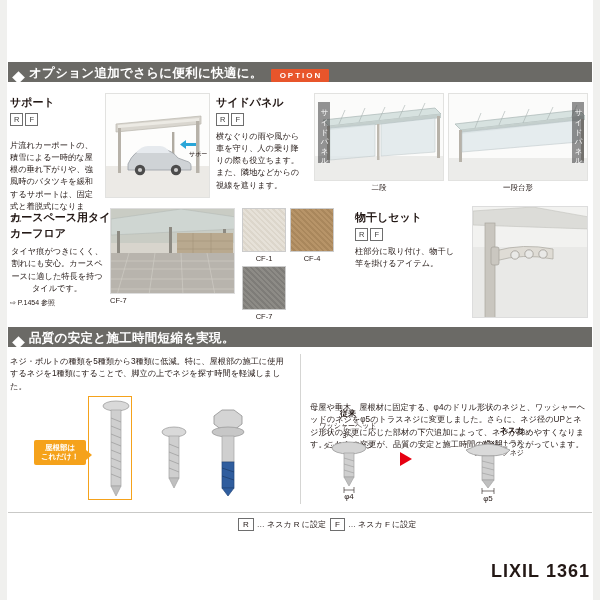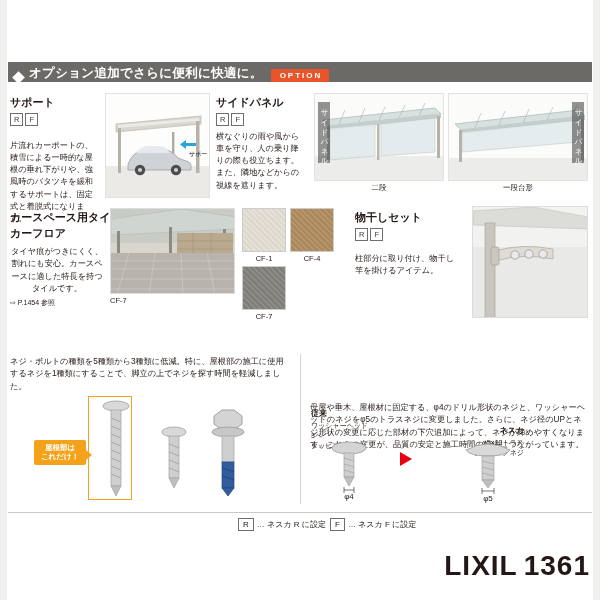--- a/index.html
+++ b/index.html
@@ -105,21 +105,21 @@
     display: inline-block;
     border: 1px solid #6e6e6e;
     font-size: 8px;
     padding: 1px 4px;
     margin-right: 3px;
     background: #fff;
   }
   .lixil {
     position: absolute;
     right: 10px; bottom: 18px;
-    font-size: 28px;
+    font-size: 18px;
     font-weight: bold;
     letter-spacing: 1px;
     color: #231815;
     font-family: "Liberation Sans", sans-serif;
   }
   .lixil .num { margin-left: 6px; }
 
   
   .edge-l { position: absolute; left: 0; top: 0; width: 7px; height: 600px; background: #f0f0ee; }
   .edge-r { position: absolute; right: 0; top: 0; width: 7px; height: 600px; background: #f0f0ee; }
@@ -316,38 +316,42 @@
 
   <div class="swatch" style="left:242px;top:266px;width:44px;height:44px;background:repeating-linear-gradient(45deg,#8d8b86,#8d8b86 2px,#7e7c78 2px,#7e7c78 4px);border:1px solid #ccc;"></div>
   <div class="sw-label" style="left:242px;top:312px;">CF-7</div>
 
   <div style="position:absolute;left:355px;top:210px;width:110px;">
     <div class="hd">物干しセット</div>
     <div class="rf">
       <span>R</span>
       <span>F</span>
     </div>
-    <div class="body-txt" style="margin-top:12px;width:106px;">柱部分に取り付け、物干し竿を掛けるアイテム。</div>
+    <div class="body-txt" style="margin-top:5px;width:106px;">柱部分に取り付け、物干し竿を掛けるアイテム。</div>
   </div>
 
   <div class="ph" style="left:472px;top:206px;width:116px;height:112px;border:1px solid #ddd;">
     <svg viewBox="0 0 116 112" width="116" height="112">
       <rect width="116" height="112" fill="#e9e9e7"></rect>
       <rect x="0" y="0" width="116" height="40" fill="#f2f2f0"></rect>
       <polygon points="0,4 60,0 116,10 116,22 0,18" fill="#dcdcd8" stroke="#c3c3bd" stroke-width="0.6"></polygon>
       <rect x="12" y="16" width="10" height="96" fill="#c9c6bf" stroke="#a9a69f" stroke-width="0.7"></rect>
 
       <path d="M22 44 q28 -8 58 -2 l0 10 q-30 -6 -58 2 z" fill="#dfdcd5" stroke="#b0ada6" stroke-width="0.8"></path>
       <circle cx="42" cy="48" r="4.2" fill="#e9e9e7" stroke="#9e9b94" stroke-width="0.8"></circle>
       <circle cx="56" cy="47" r="4.2" fill="#e9e9e7" stroke="#9e9b94" stroke-width="0.8"></circle>
       <circle cx="70" cy="47" r="4.2" fill="#e9e9e7" stroke="#9e9b94" stroke-width="0.8"></circle>
       <rect x="18" y="40" width="8" height="18" rx="2" fill="#cac7c0" stroke="#a4a199" stroke-width="0.7"></rect>
     </svg>
   </div>
 
+  <div class="banner" id="banner2">
+    <div class="bar-icon"></div>
+    <div class="btitle">品質の安定と施工時間短縮を実現。</div>
+  </div>
 
   <div class="body-txt" style="position:absolute;left:10px;top:356px;width:280px;">ネジ・ボルトの種類を5種類から3種類に低減。特に、屋根部の施工に使用するネジを1種類にすることで、脚立の上でネジを探す時間を軽減しました。</div>
 
   <div style="position:absolute;left:26px;top:392px;width:250px;height:110px;">
     <svg viewBox="0 0 250 110" width="250" height="110">
       <rect width="250" height="110" fill="#ffffff"></rect>
 
       <g transform="translate(78,8)">
         <ellipse cx="12" cy="6" rx="13" ry="5" fill="#d9d9d9" stroke="#9f9f9f" stroke-width="0.8"></ellipse>
         <rect x="7" y="10" width="10" height="76" fill="#cfcfcf" stroke="#a3a3a3" stroke-width="0.7"></rect>
@@ -393,21 +397,21 @@
   <div class="orange-frame" style="left:88px;top:396px;width:44px;height:104px;"></div>
   <div class="callout" style="left:34px;top:440px;width:52px;">
     <span>屋根部は</span><br>
     <span>これだけ！</span>
   </div>
 
   <div style="position:absolute;left:300px;top:354px;width:1px;height:150px;background:#d5d5d3;"></div>
 
   <div class="body-txt" style="position:absolute;left:310px;top:356px;width:278px;margin-top:46px;">母屋や垂木、屋根材に固定する、φ4のドリル形状のネジと、ワッシャーヘッドのネジをφ5のトラスネジに変更しました。さらに、ネジ径のUPとネジ形状の変更に応じた部材の下穴追加によって、ネジが締めやすくなります。これらの変更が、品質の安定と施工時間の短縮につながっています。</div>
 
-  <div style="position:absolute;left:311px;top:408px;width:60px;">
+  <div style="position:absolute;left:318px;top:408px;width:60px;text-align:center;">
     <div style="font-size:8px;font-weight:bold;">従来</div>
     <div class="tiny" style="margin-top:2px;">ワッシャーヘッド3ペ<br>タッピングネジ</div>
   </div>
   <div style="position:absolute;left:318px;top:436px;width:62px;height:58px;">
     <svg viewBox="0 0 62 58" width="62" height="58">
       <ellipse cx="31" cy="12" rx="17" ry="6" fill="#d4d4d4" stroke="#9a9a9a" stroke-width="0.8"></ellipse>
       <rect x="26" y="17" width="10" height="24" fill="#cfcfcf" stroke="#a3a3a3" stroke-width="0.7"></rect>
       <g stroke="#9a9a9a" stroke-width="0.6">
         <line x1="26" y1="22" x2="36" y2="25"></line>
           <line x1="26" y1="28" x2="36" y2="31"></line>

